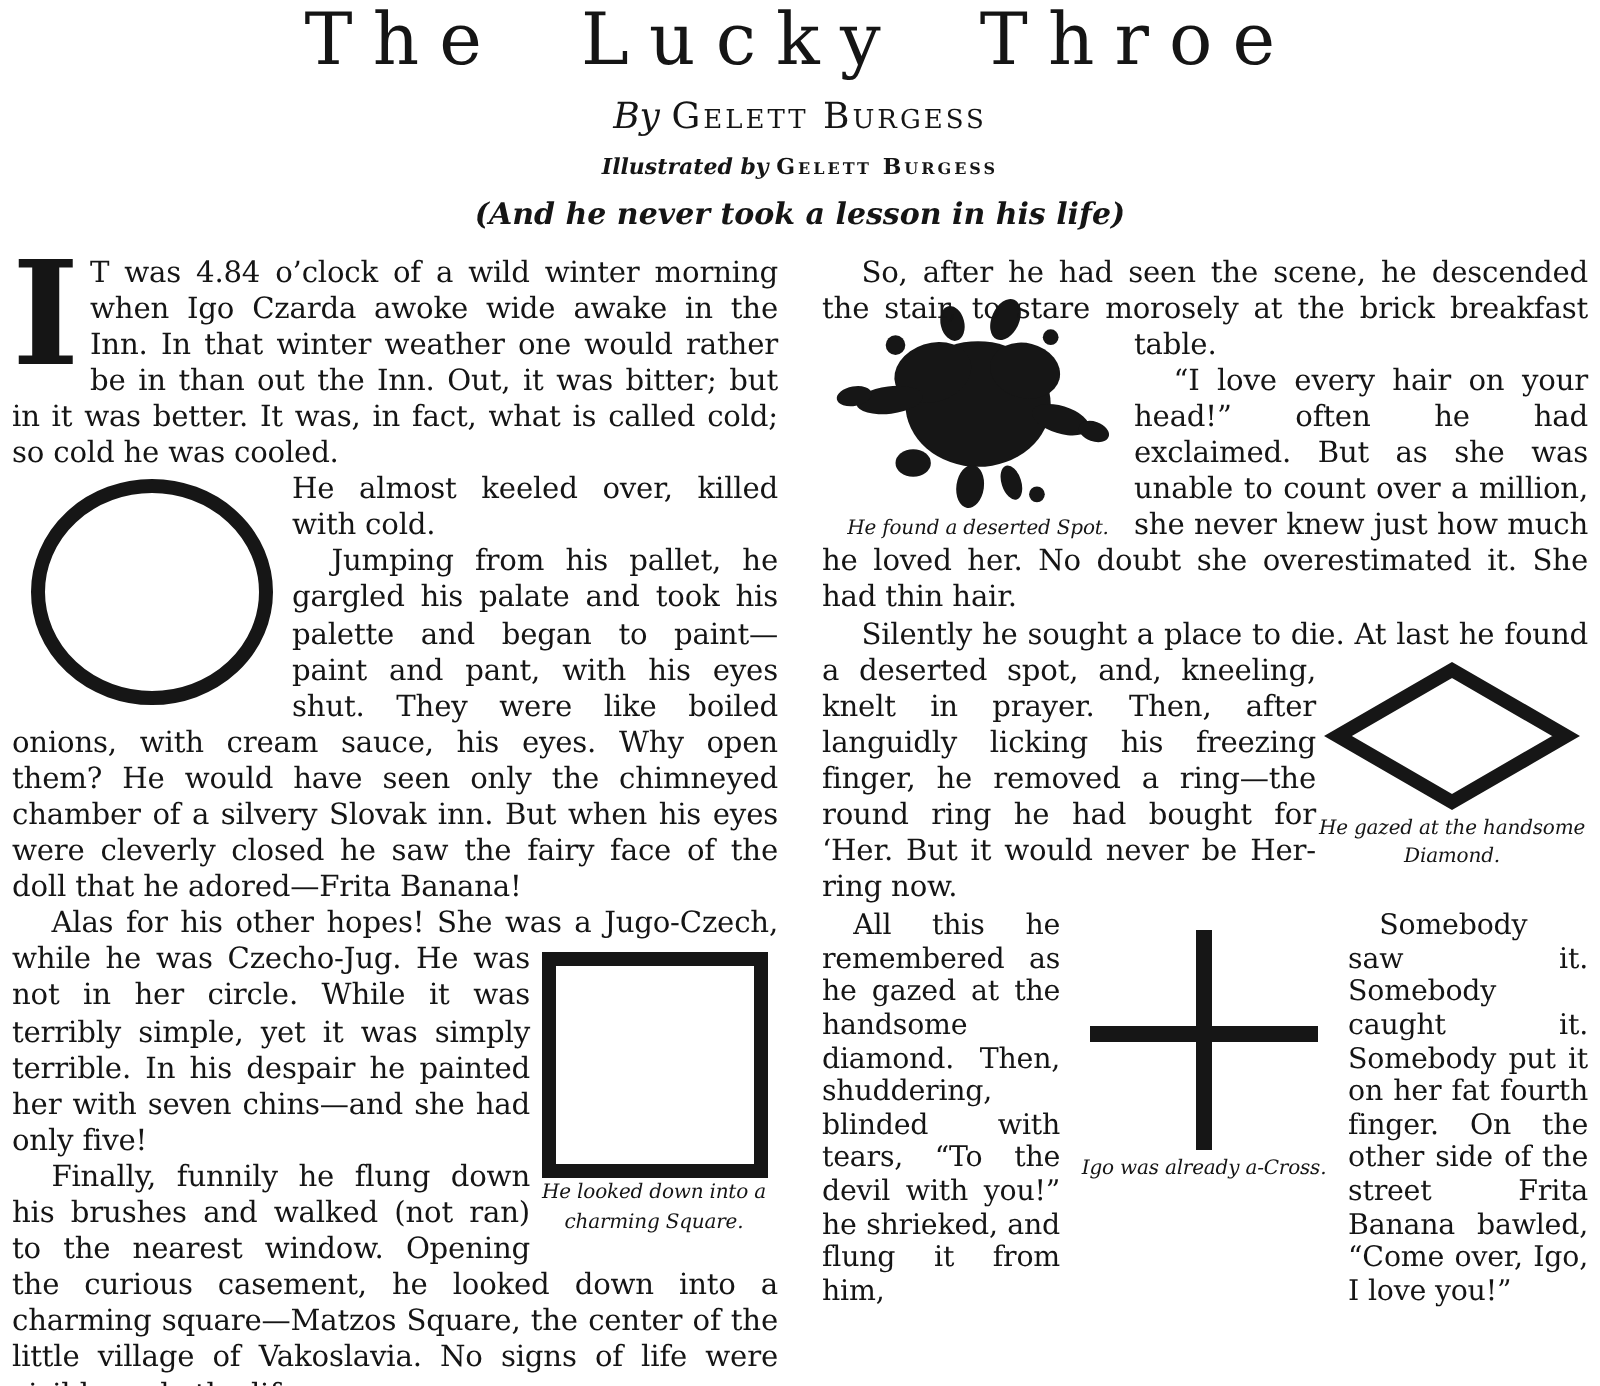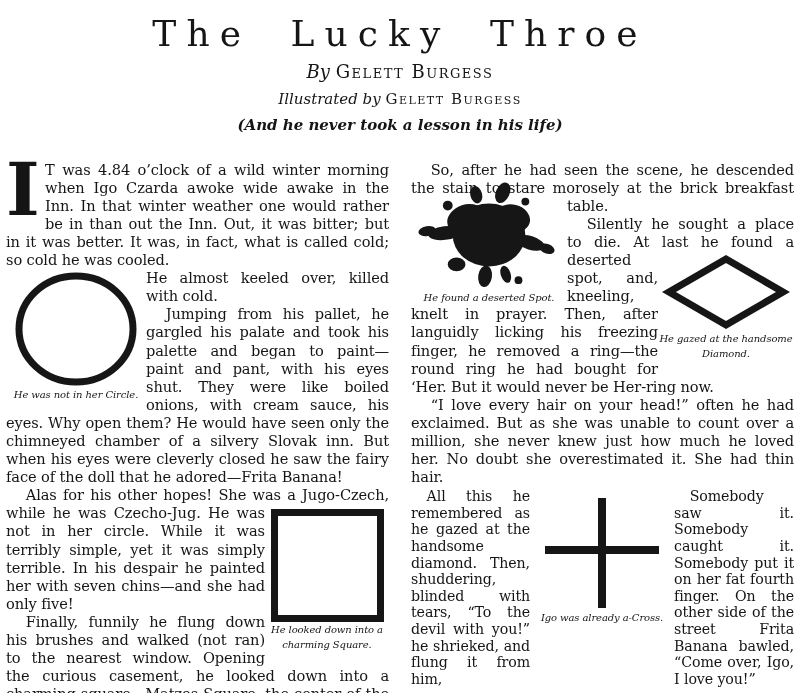--- a/index.html
+++ b/index.html
@@ -7,25 +7,25 @@
   .page {
     width:800px; height:693px; overflow:hidden; position:relative;
     background:#ffffff; color:#151515;
     font-family:"DejaVu Serif", serif;
     padding:0 6px;
   }
   
   .hdr { text-align:center; }
   .title {
     font-size:36px; font-weight:normal; letter-spacing:0.28em; word-spacing:0.5em;
-    margin:14px 0 7px 0; line-height:1.1;
+    margin:1px 0 7px 0; line-height:1.1;
   }
   .byline { font-size:18px; margin:0 0 8px 0;text-align:center; }
-  .illusline { font-size:15px; margin:0 0 8px 0; }
-  .tagline { font-size:15px; font-style:italic; margin:0 0 27px 0; font-weight:bold; }
+  .illusline { font-size:11px; margin:0 0 8px 0;font-weight:bold; }
+  .tagline { font-size:15px; font-style:italic; margin:0 0 12px 0; font-weight:bold; }
   .it { font-style:italic; }
   .sc { font-variant:small-caps; letter-spacing:1.5px; }
   
   .columns { display:flex; gap:22px; }
   .col {
     flex:0 0 383px; width:383px;
     text-align:justify; font-size:14.6px; line-height:18.1px;
     letter-spacing:-0.1px;
   }
   .para { margin:0; }
@@ -83,21 +83,20 @@
 
       <div class="para">
         <span class="dropcap">I</span>
         <span>T was 4.84 o’clock of a wild winter morning when Igo Czarda awoke wide awake in the Inn.  In that winter weather one would rather be in than out the Inn.  Out, it was bitter; but in it was better.  It was, in fact, what is called cold; so cold he was cooled.</span>
       </div>
 
       <span class="fig fig-circle">
         <svg width="126" height="116" viewBox="0 0 126 116">
           <ellipse cx="63" cy="58" rx="57" ry="53" fill="none" stroke="#161616" stroke-width="7"></ellipse>
         </svg>
-        <span class="caption">He was not in her Circle.</span>
       </span>
 
       <div class="para">
         <span>He almost keeled over, killed with cold.</span>
       </div>
 
       <div class="para indent">
         <span>Jumping from his pallet, he gargled his palate and took his palette and began to paint—paint and pant, with his eyes shut.  They were like boiled onions, with cream sauce, his eyes.  Why open them?  He would have seen only the chimneyed chamber of a silvery Slovak inn.  But when his eyes were cleverly closed he saw the fairy face of the doll that he adored—Frita Banana!</span>
       </div>
 
@@ -143,32 +142,32 @@
             </g>
           </svg>
           <span class="caption">He found a deserted Spot.</span>
         </span>
         <span>stair, to stare morosely at the brick breakfast table.</span>
       </div>
 
 
 
       <div class="para indent">
+        <span>“I love every hair on your head!” often he had exclaimed.  But as she was unable to count over a million, she never knew just how much he loved her.  No doubt she overestimated it.  She had thin hair.</span>
+      </div>
+
+      <div class="para indent">
         <span>Silently he sought a place to die.  At last he found</span>
         <span class="fig fig-right fig-diamond">
           <svg width="130" height="78" viewBox="0 0 130 78">
             <polygon points="65,6 122,39 65,72 8,39" fill="none" stroke="#161616" stroke-width="7" stroke-linejoin="miter" stroke-miterlimit="12"></polygon>
           </svg>
           <span class="caption">He gazed at the handsome Diamond.</span>
         </span>
         <span>a deserted spot, and, kneeling, knelt in prayer.  Then, after languidly licking his freezing finger, he removed a ring—the round ring he had bought for ‘Her.  But it would never be Her-ring now.</span>
-      </div>
-
-      <div class="para indent">
-        <span>“I love every hair on your head!” often he had exclaimed.  But as she was unable to count over a million, she never knew just how much he loved her.  No doubt she overestimated it.  She had thin hair.</span>
       </div>
 
       <div class="clear"></div>
 
       <div class="bottom">
         <div class="bcol">All this he remembered as he gazed at the handsome diamond.  Then, shuddering, blinded with tears, “To the devil with you!” he shrieked, and flung it from him,</div>
         <div class="bfig">
           <div class="cross">
             <div class="vbar"></div>
             <div class="hbar"></div>

